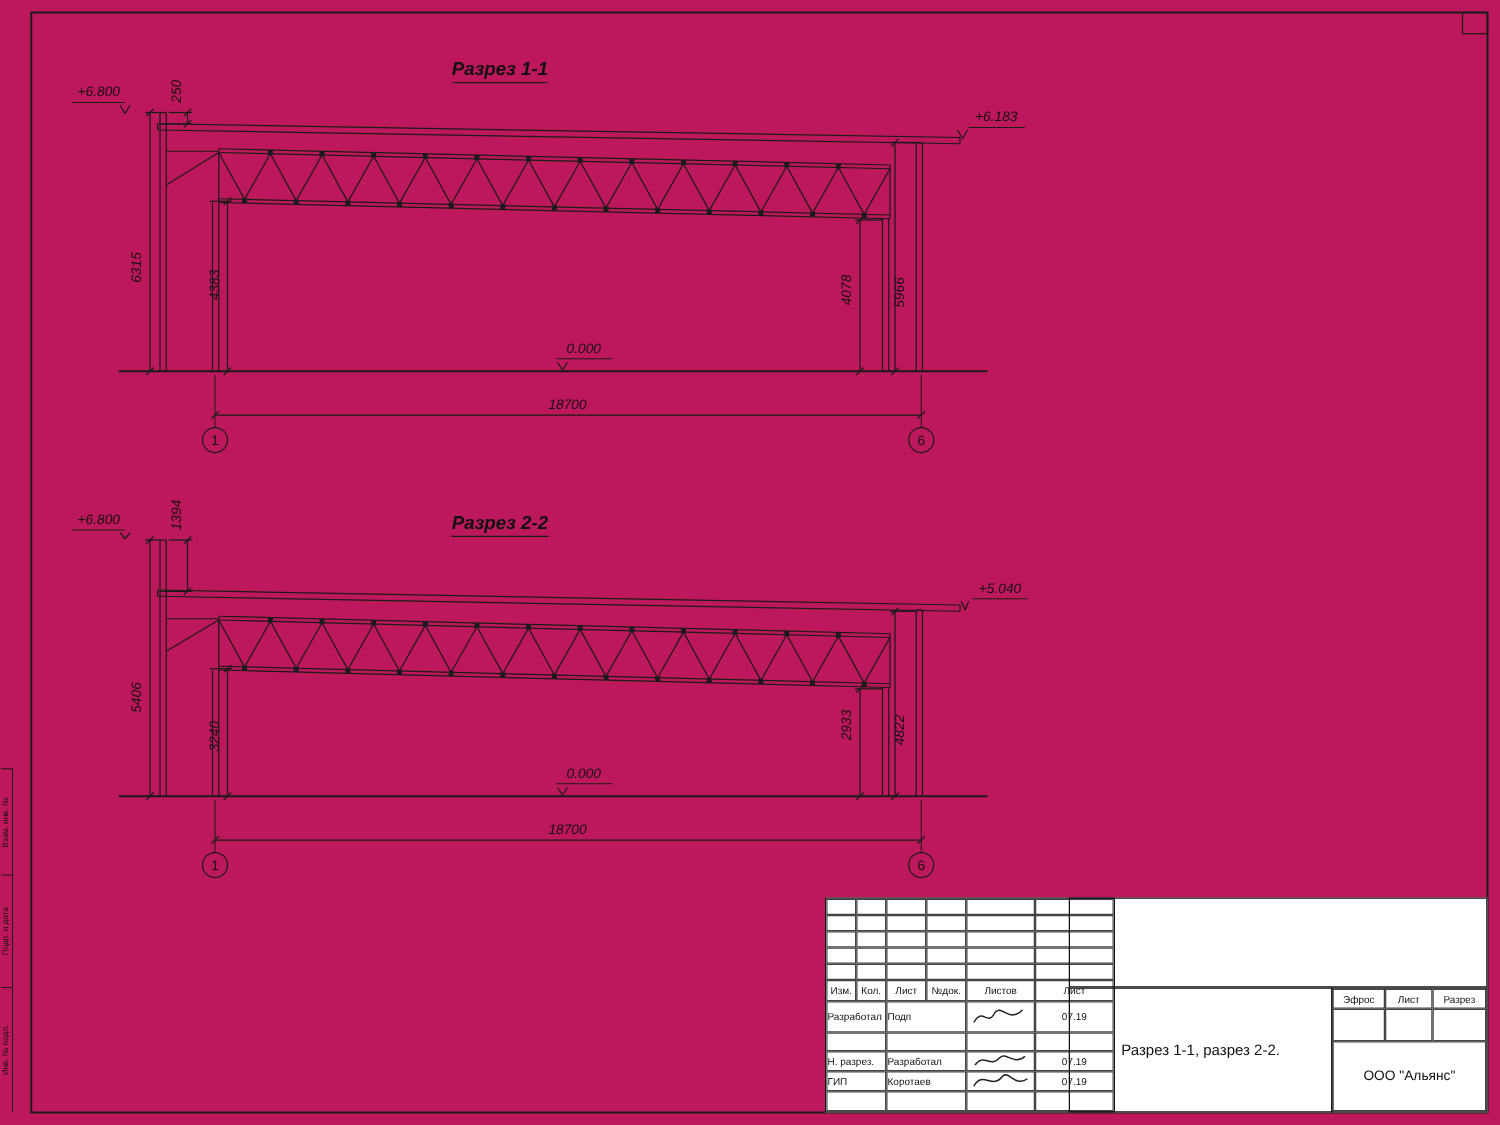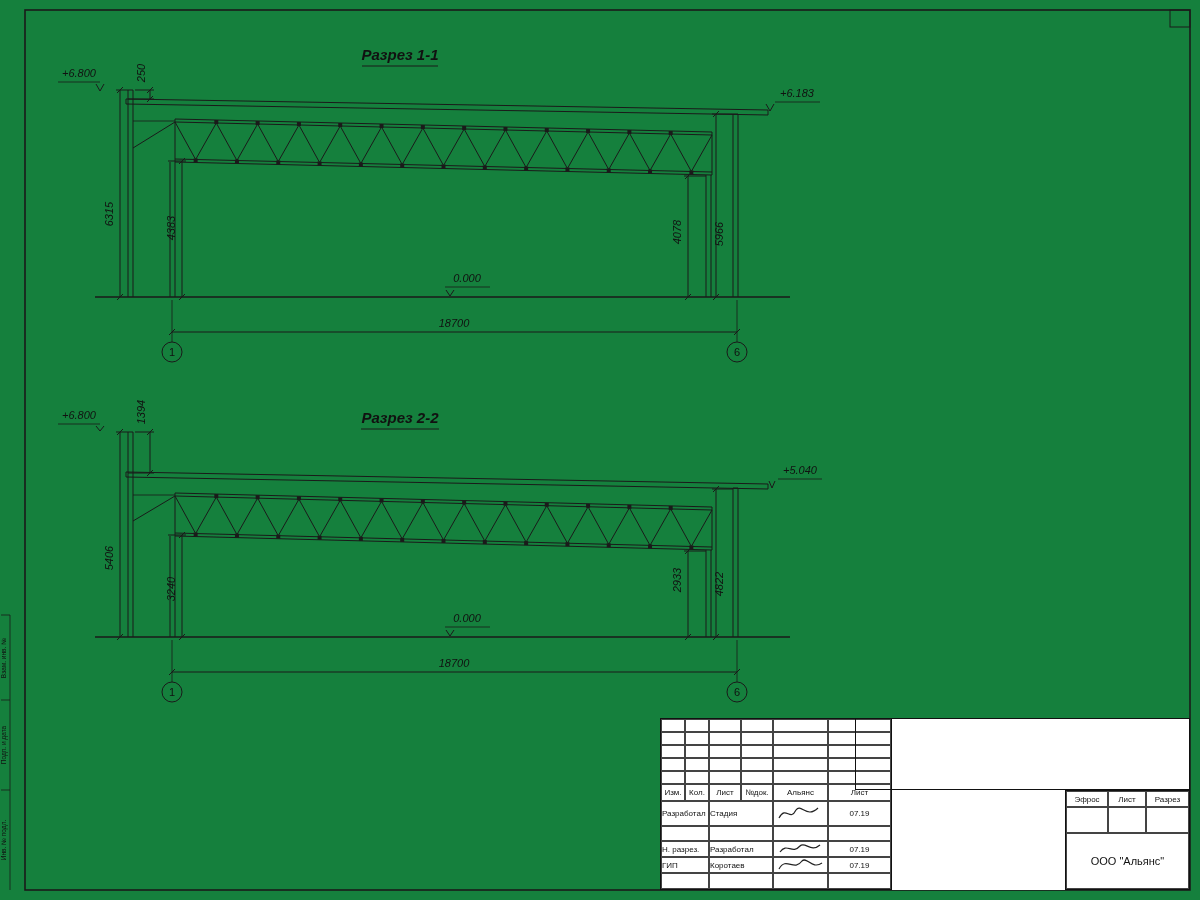--- a/index.html
+++ b/index.html
@@ -1,17 +1,17 @@
 <!DOCTYPE html>
 <html><head>
 <meta charset="utf-8">
 <style>
   *{margin:0;padding:0;box-sizing:border-box}
   html,body{width:1200px;height:900px;background:#fff;font-family:"Liberation Sans",sans-serif;color:#111}
-  .page{position:relative;width:1200px;height:900px;background:#15803d;overflow:hidden}
+  .page{position:relative;width:1200px;height:900px;background:#be185d;overflow:hidden}
   svg.sheet{position:absolute;left:0;top:0}
   svg line{stroke:#1a1a1a;stroke-width:1;stroke-linecap:butt}
   svg .thin{stroke-width:0.8}
   svg .thick{stroke-width:1.5}
   svg .frame{fill:none;stroke:#1a1a1a;stroke-width:1.6}
   svg text{fill:#111}
   .ttl{font-size:15px;font-style:italic;font-weight:bold;text-anchor:middle}
   .dim{font-size:11px;font-style:italic;text-anchor:middle}
   .elev{font-size:11px;font-style:italic;text-anchor:middle}
   .axis{font-size:11px;text-anchor:middle}
@@ -405,25 +405,25 @@
         <div class="c"></div>
         <div class="c"></div>
         <div class="c"></div>
         <div class="c"></div>
         <div class="c"></div>
 
     <div class="c">Изм.</div>
     <div class="c">Кол.</div>
     <div class="c">Лист</div>
     <div class="c">№док.</div>
-    <div class="c">Альянс</div>
+    <div class="c">Листов</div>
     <div class="c">Лист</div>
 
     <div class="c l r2">Разработал</div>
-    <div class="c l r2">Стадия</div>
+    <div class="c l r2">Подп</div>
     <div class="c sig">
       <svg width="53" height="23" viewBox="0 0 53 23">
             <path d="M5,16 C12,3 16,20 22,8 C27,1 33,17 44,6" fill="none" stroke="#222" stroke-width="1.2"></path>
           </svg>
     </div>
     <div class="c">07.19</div>
 
     <div class="c l r2"></div>
     <div class="c l r2"></div>
     <div class="c"></div>
@@ -447,20 +447,21 @@
     </div>
     <div class="c">07.19</div>
 
     <div class="c l r2"></div>
     <div class="c l r2"></div>
     <div class="c"></div>
     <div class="c"></div>
   </div>
 
   <div class="tb-doc"></div>
+  <div class="tb-name">Разрез 1-1, разрез 2-2.</div>
   <div class="tb-stage">
     <div class="sr">
       <div class="sc s1">Эфрос</div>
       <div class="sc s2">Лист</div>
       <div class="sc s3">Разрез</div>
     </div>
     <div class="sr sv">
       <div class="sc s1"></div>
       <div class="sc s2"></div>
       <div class="sc s3"></div>

